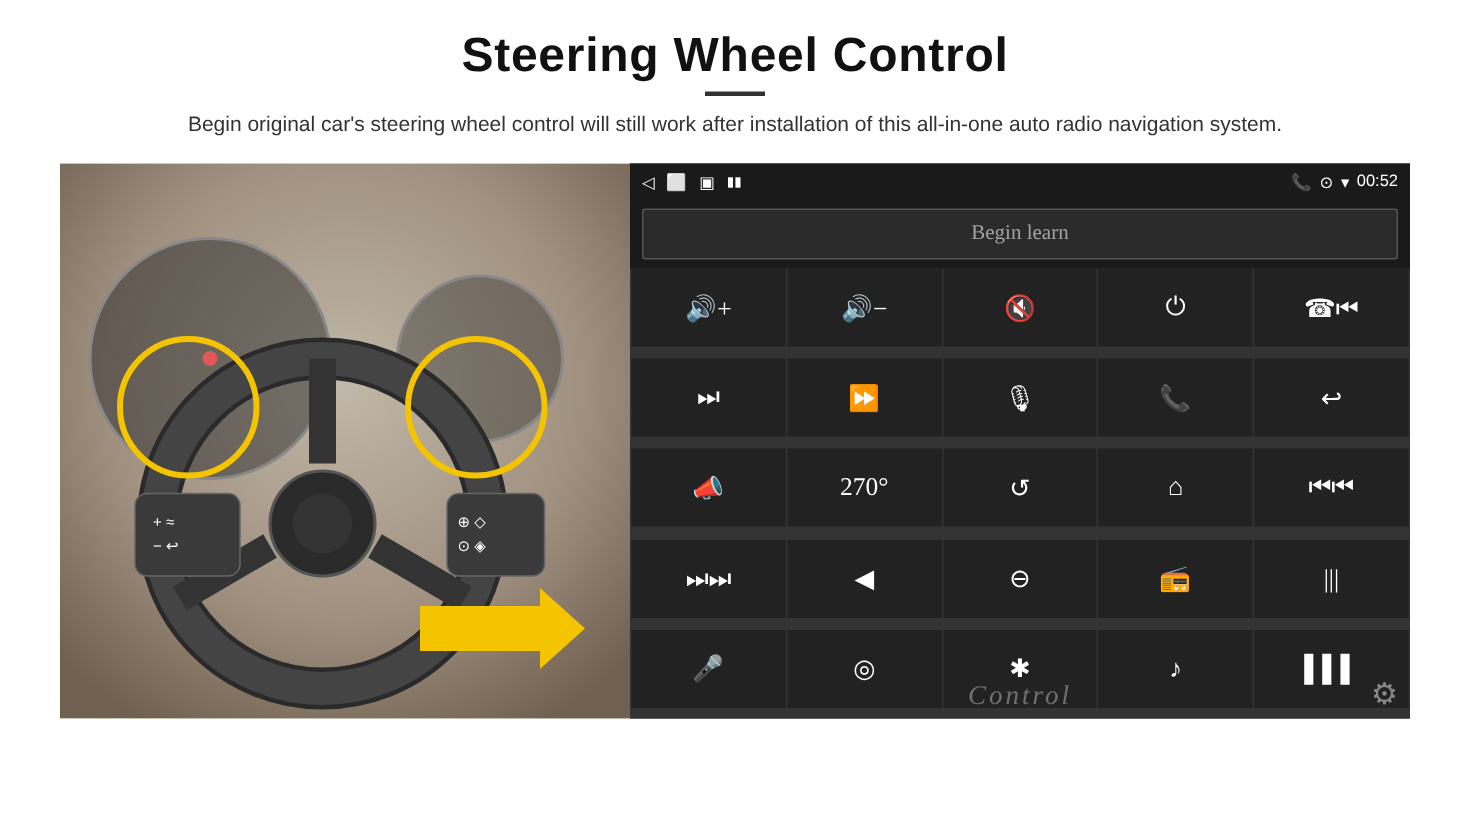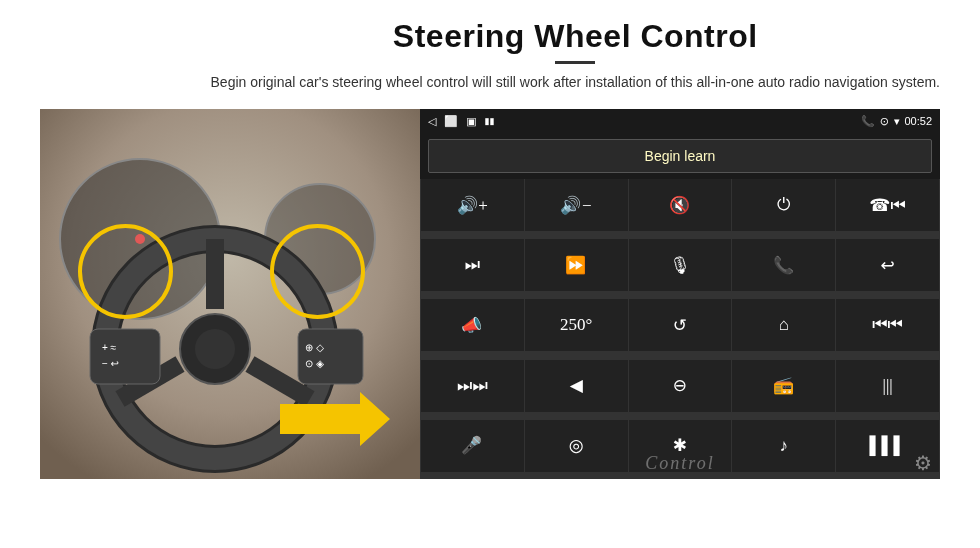--- a/index.html
+++ b/index.html
@@ -9,21 +9,21 @@
       background: #fff;
       font-family: Georgia, 'Times New Roman', serif;
       overflow: hidden;
     }
 
     .page-wrapper {
       width: 980px;
       height: 388px;
       display: flex;
       flex-direction: column;
-      align-items: flex-end;
+      align-items: center;
       padding: 18px 40px 0 40px;
     }
 
     .title-section {
       text-align: center;
       margin-bottom: 6px;
     }
 
     .main-title {
       font-size: 32px;
@@ -143,23 +143,23 @@
     .nav-icon {
       color: #fff;
       font-size: 11px;
     }
 
     
     .begin-learn-btn {
       margin: 6px 8px;
       background: #2a2a2a;
       border: 1px solid #555;
-      color: #fef9c3;
+      color: #a3a3a3;
       font-size: 14px;
-      font-family: Liberation Sans, sans-serif;
+      font-family: Liberation Serif, serif;
       text-align: center;
       padding: 8px;
       cursor: pointer;
       border-radius: 2px;
     }
 
     
     .controls-grid {
       display: grid;
       grid-template-columns: repeat(5, 1fr);
@@ -295,21 +295,21 @@
           <div class="ctrl-btn">🔊−</div>
           <div class="ctrl-btn">🔇</div>
           <div class="ctrl-btn">⏻</div>
           <div class="ctrl-btn">☎⏮</div>
           <div class="ctrl-btn">⏭</div>
           <div class="ctrl-btn">⏩</div>
           <div class="ctrl-btn">🎙</div>
           <div class="ctrl-btn">📞</div>
           <div class="ctrl-btn">↩</div>
           <div class="ctrl-btn">📣</div>
-          <div class="ctrl-btn">250°</div>
+          <div class="ctrl-btn">270°</div>
           <div class="ctrl-btn">↺</div>
           <div class="ctrl-btn">⌂</div>
           <div class="ctrl-btn">⏮⏮</div>
           <div class="ctrl-btn">⏭⏭</div>
           <div class="ctrl-btn">◀</div>
           <div class="ctrl-btn">⊖</div>
           <div class="ctrl-btn">📻</div>
           <div class="ctrl-btn">|||</div>
           <div class="ctrl-btn">🎤</div>
           <div class="ctrl-btn">◎</div>

